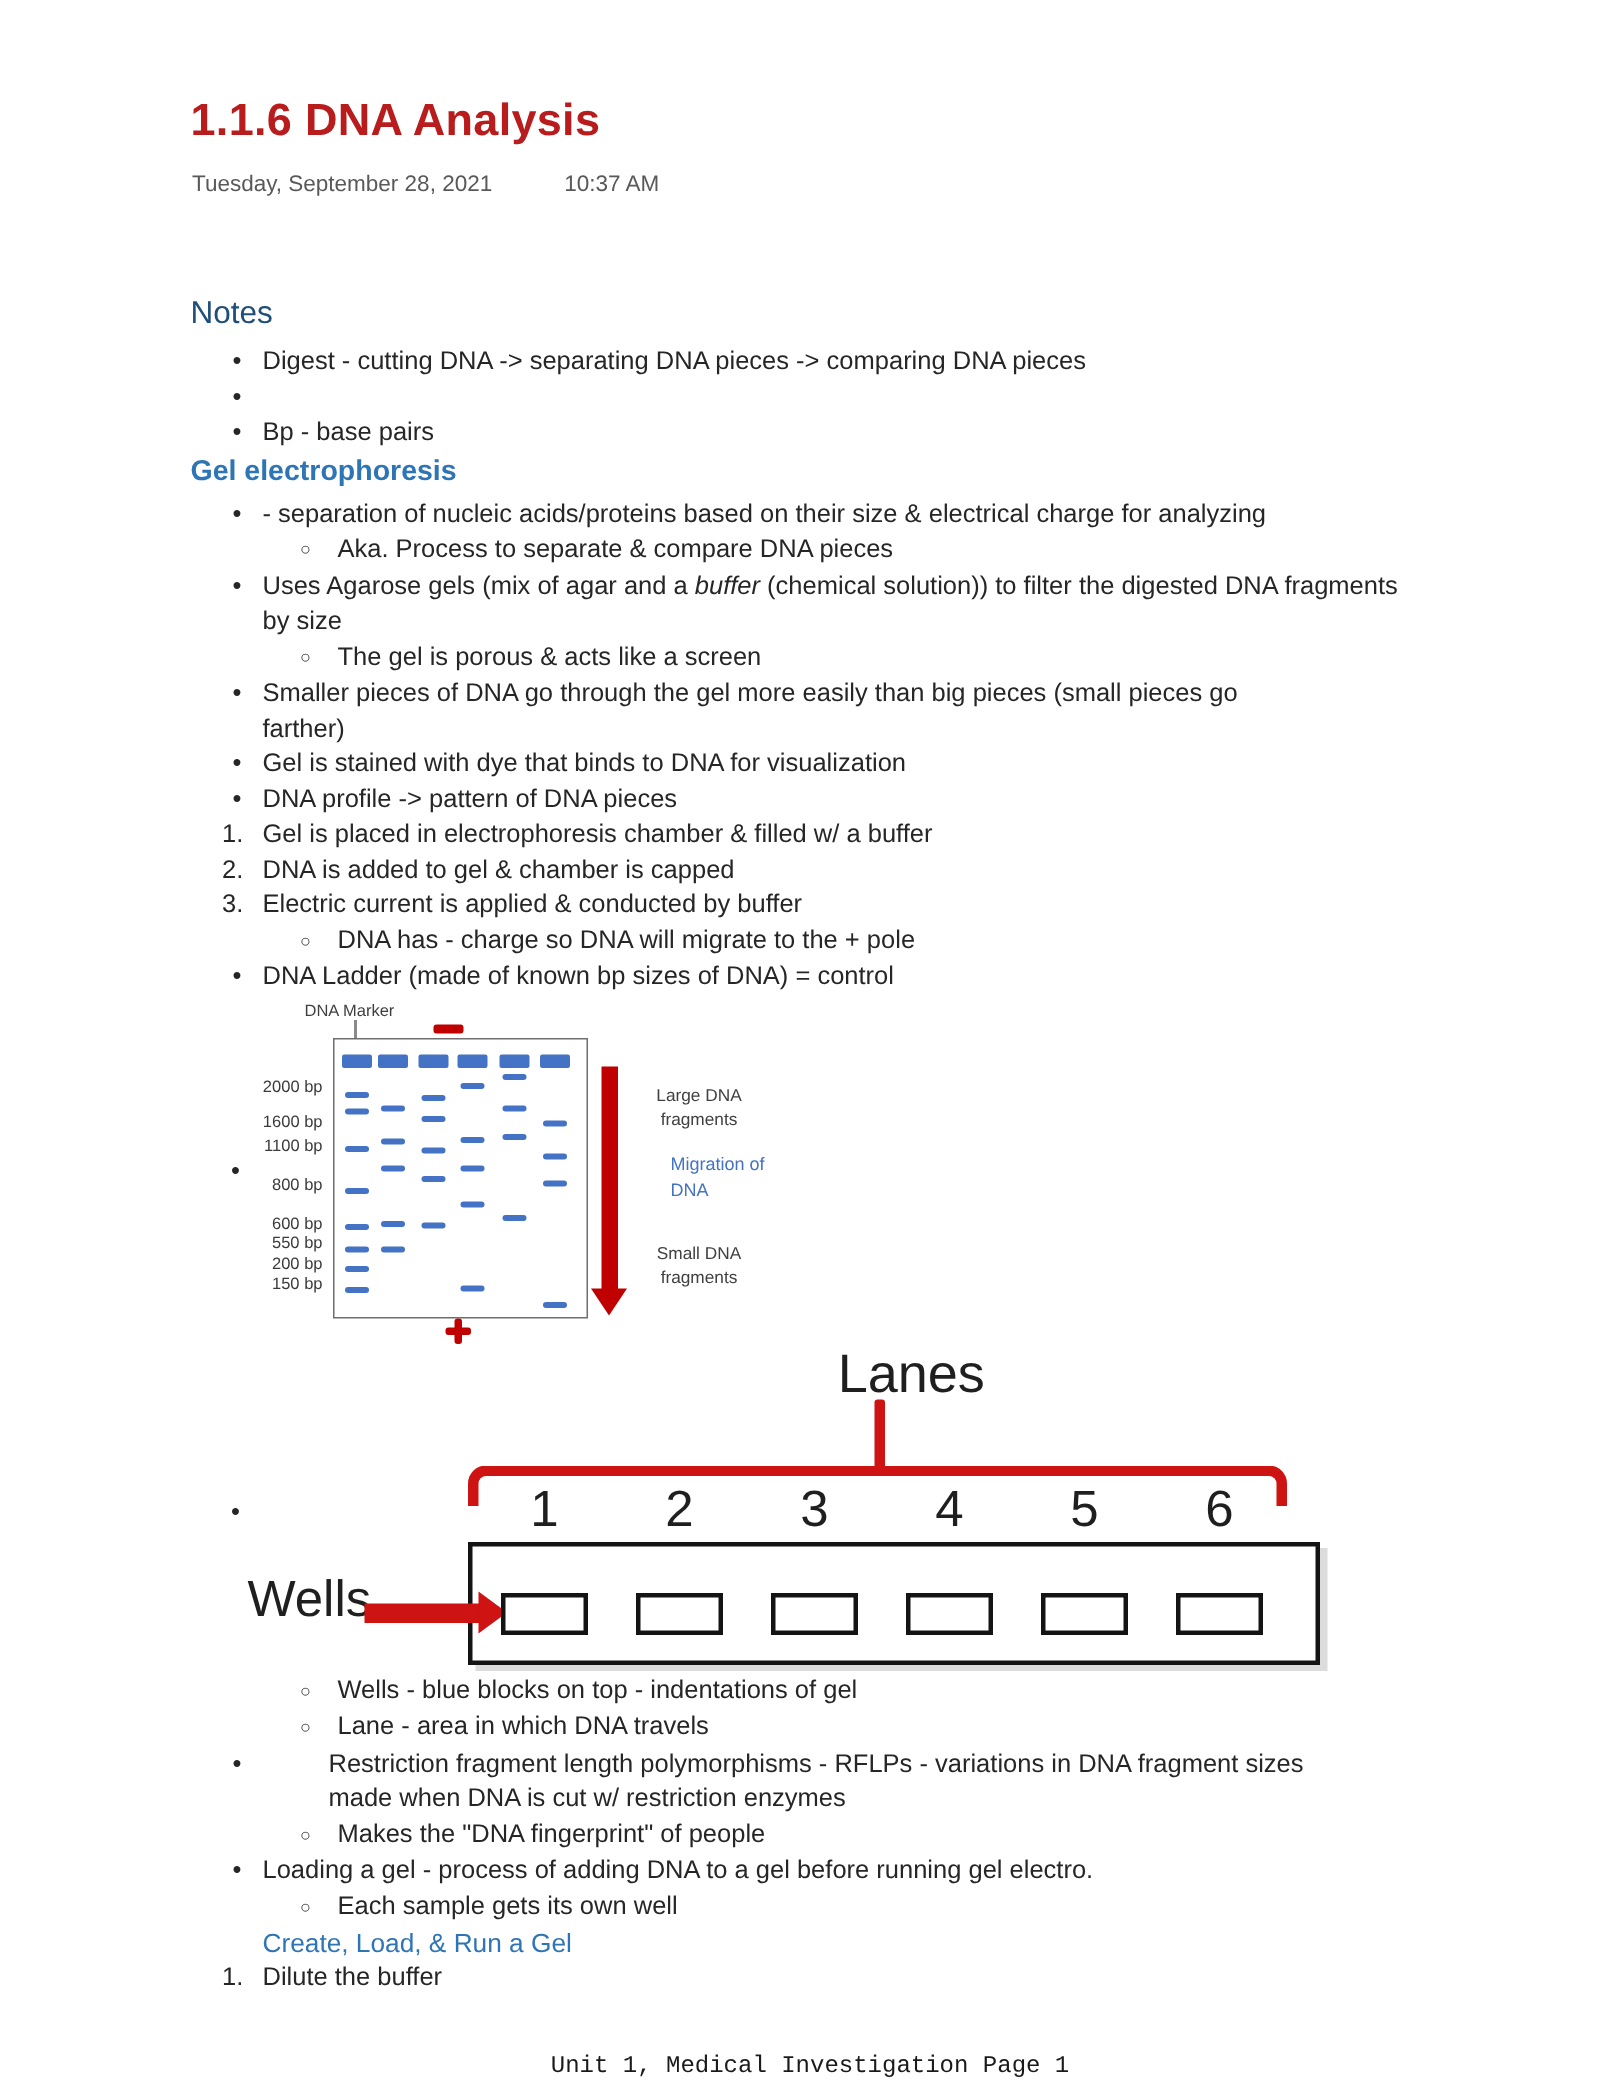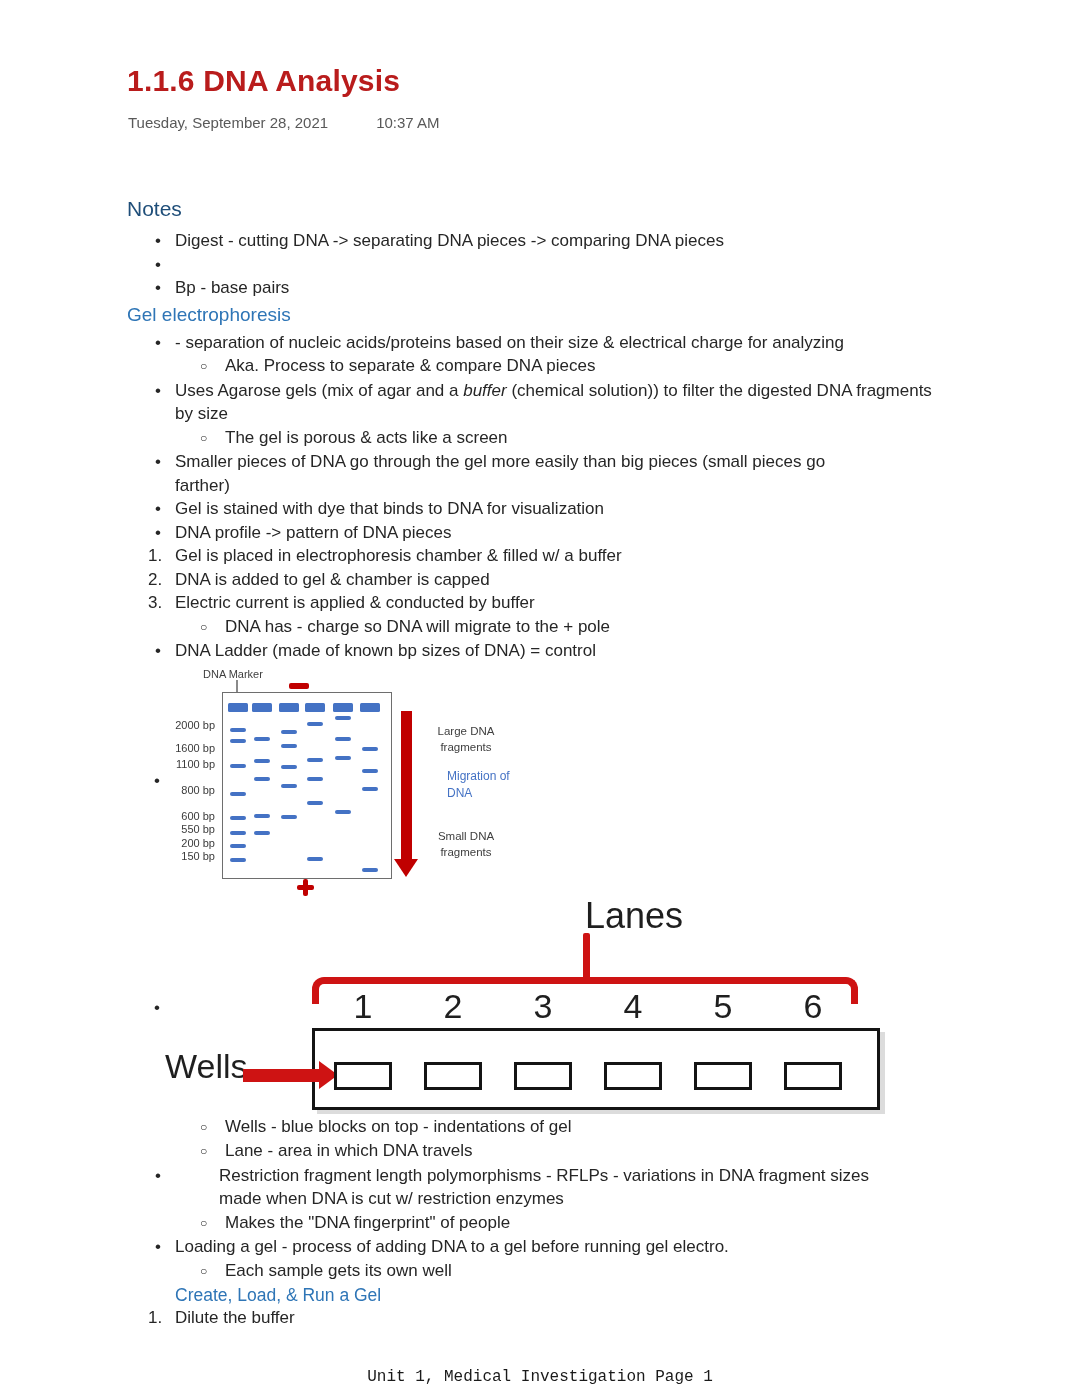--- a/index.html
+++ b/index.html
@@ -5,21 +5,21 @@
   * { margin:0; padding:0; box-sizing:border-box; }
   html,body { background:#ffffff; }
   .page {
     position:relative; width:1080px; height:1399px; background:#ffffff;
     overflow:hidden; font-family:"Liberation Sans", sans-serif; color:#262626;
   }
   .title { margin:64px 0 16px 127px; font-size:30px; font-weight:700; color:#b91c1c; letter-spacing:0.2px; }
   .dateline { margin:6px 0 0 128px; font-size:15px; color:#595959; }
   .dateline .time { margin-left:48px; }
   .h-notes { margin:66px 0 0 127px; font-size:21px; color:#1F4E79; font-weight:400; }
-  .h-gel { margin:4px 0 0 127px; font-size:19px; color:#2E75B6; font-weight:400; }
+  .h-gel { margin:4px 0 0 127px; font-size:19px; color:#2E75B6; font-weight:700; }
   .h-create { margin:2px 0 0 175px; font-size:17.5px; color:#2E75B6; font-weight:400; }
   .rows-a { margin-top:8px; }
   .rows-b { margin-top:5px; }
   .row { display:flex; line-height:23.5px; font-size:17px; }
   .row .mk { flex:0 0 28px; }
   .row.b .mk { padding-left:8px; }
   .row.num .mk { padding-left:1px; }
   .row .tx { max-width:845px; }
   .l1 { padding-left:147px; }
   .l2 { padding-left:200px; }
@@ -46,21 +46,21 @@
   .plus-sign::after { content:""; position:absolute; left:6px; top:0; width:5px; height:17px; background:#C00000; border-radius:2px; }
   .mig-shaft { position:absolute; left:401px; top:48px; width:11px; height:150px; background:#C00000; }
   .mig-head { position:absolute; left:394px; top:196px; width:0; height:0;
       border-left:12px solid transparent; border-right:12px solid transparent; border-top:18px solid #C00000; }
   .lbl-large { position:absolute; left:420px; top:60px; width:92px; text-align:center; font-size:11.5px; color:#404040; line-height:1.45; }
   .lbl-migration { position:absolute; left:420px; top:105px; width:80px; font-size:12px; color:#4472C4; line-height:1.45;margin-left:27px; }
   .lbl-small { position:absolute; left:420px; top:165px; width:92px; text-align:center; font-size:11.5px; color:#404040; line-height:1.45; }
   
   .diagram2 { position:relative; height:220px; }
   .diagram2 .bullet-dot { top:103px; }
-  .lanes-title { position:absolute; left:508px; top:0px; width:175px; text-align:right; font-size:36px; color:#1f1f1f; }
+  .lanes-title { position:absolute; left:520px; top:0px; width:175px; text-align:center; font-size:36px; color:#1f1f1f; }
   .brace-stem { position:absolute; left:583px; top:38px; width:7px; height:47px; background:#CE1313; border-radius:2px; }
   .brace { position:absolute; left:312px; top:82px; width:546px; height:27px;
       border-top:7px solid #CE1313; border-left:7px solid #CE1313; border-right:7px solid #CE1313;
       border-radius:12px 12px 0 0; }
   .lane-num { position:absolute; top:92px; width:60px; text-align:center; font-size:34px; color:#1f1f1f; }
   .wells-box { position:absolute; left:312px; top:133px; width:568px; height:82px; border:3px solid #141414; background:#fff; box-shadow:5px 4px 0 0 #dcdcdc; }
   .well-rect { position:absolute; top:167px; width:58px; height:28px; border:3px solid #141414; background:#fff; }
   .wells-label { position:absolute; left:165px; top:152px; font-size:34px; color:#1f1f1f; }
   .wells-arrow-shaft { position:absolute; left:243px; top:174px; width:78px; height:13px; background:#CE1313; }
   .wells-arrow-head { position:absolute; left:319px; top:166px; width:0; height:0;

